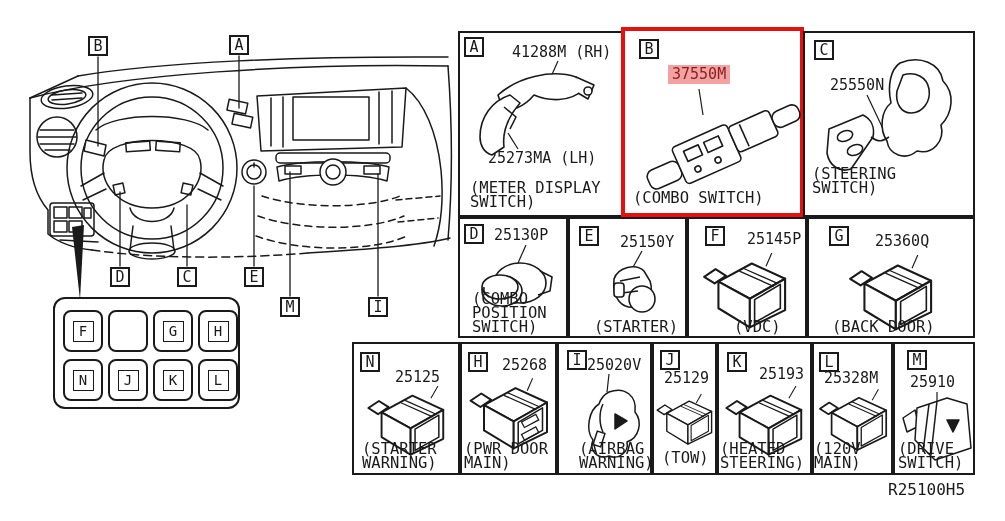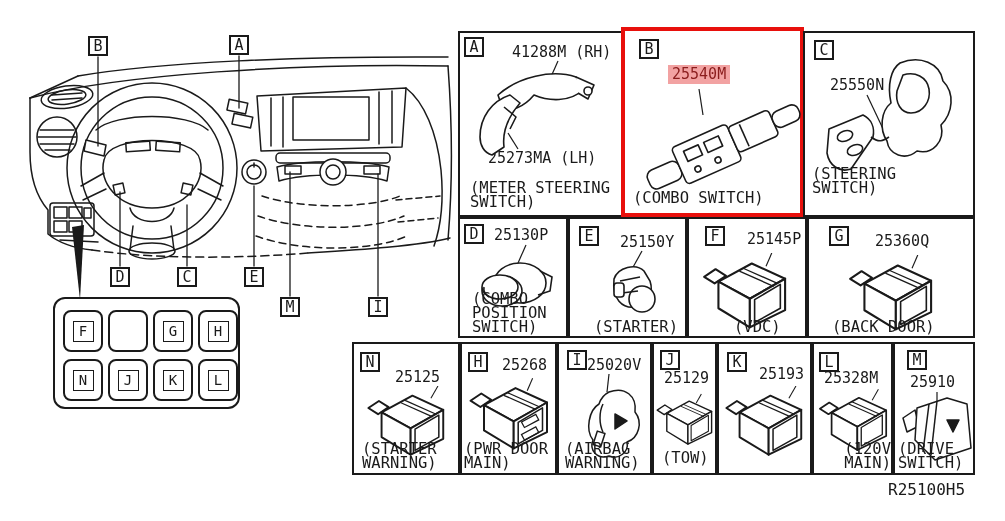--- a/index.html
+++ b/index.html
@@ -31,21 +31,21 @@
   .cell{position:absolute;border:2px solid #1a1a1a;background:#fff;box-sizing:border-box;}
   .cell.hl{border:4px solid #e8100c;}
   .cell-label{
     position:absolute;width:20px;height:20px;border:2px solid #1a1a1a;background:#fff;box-sizing:border-box;
     display:flex;align-items:center;justify-content:center;font-size:15px;line-height:1;
   }
   .pn{position:absolute;font-size:15px;line-height:1.1;white-space:nowrap;}
   .pn.badge{background:#f2a2a2;color:#8b1d1d;padding:1px 4px;}
   .caption{position:absolute;font-size:15.5px;line-height:14px;white-space:nowrap;}
   .caption span{display:block;}
-  .caption.center{left:0;right:0;text-align:right;}
+  .caption.center{left:0;right:0;text-align:left;}
   .part{position:absolute;}
   .refcode{position:absolute;left:888px;top:482px;font-size:16px;line-height:1;}
 </style>
 </head>
 <body>
 
 <div class="stage">
 
   <svg width="0" height="0" style="position:absolute" aria-hidden="true">
     <defs>
@@ -210,30 +210,30 @@
         <line x1="98" y1="28" x2="90" y2="46" stroke-width="1.2"></line>
         <path d="M38,62 C58,44 92,36 116,44 L124,56 C110,70 88,68 74,62 C64,74 50,80 42,74 Z"></path>
         <path d="M116,44 L134,52 L128,66 L118,60"></path>
         <circle cx="128" cy="58" r="4"></circle>
         <path d="M20,104 C20,84 32,68 50,62 L60,70 C48,84 42,98 44,114 L32,122 C24,120 20,112 20,104 Z"></path>
         <path d="M44,74 L56,84 L50,96" fill="none"></path>
         <line x1="58" y1="116" x2="48" y2="100" stroke-width="1.2"></line>
       </g>
     </svg>
     <div class="caption" style="left:10px;bottom:6px">
-      <span>(METER STEERING</span>
+      <span>(METER DISPLAY</span>
       <span>SWITCH)</span>
     </div>
   </div>
 
   <div class="cell hl" style="left:621px;top:27px;width:183px;height:190px">
     <div class="cell-label" style="left:14px;top:8px">
         <span>B</span>
       </div>
-    <span class="pn badge" style="left:43px;top:34px">25540M</span>
+    <span class="pn badge" style="left:43px;top:34px">37550M</span>
     <svg class="part" style="left:0;top:0" width="183" height="190" viewBox="0 0 183 190">
       <g fill="#ffffff" stroke="#1a1a1a" stroke-width="1.6" stroke-linejoin="round">
         <line x1="74" y1="58" x2="78" y2="84" stroke-width="1.2"></line>
         <g transform="rotate(-24 92 112)">
           <rect x="14" y="110" width="34" height="20" rx="7"></rect>
           <rect x="48" y="98" width="60" height="40" rx="4"></rect>
           <rect x="58" y="106" width="16" height="11"></rect>
           <rect x="80" y="106" width="16" height="11"></rect>
           <circle cx="64" cy="128" r="3"></circle>
             <circle cx="86" cy="128" r="3"></circle>
@@ -378,21 +378,21 @@
     <span class="pn" style="left:28px;top:13px">25020V</span>
     <svg class="part" style="left:0;top:0" width="95" height="133" viewBox="0 0 95 133">
       <g fill="#ffffff" stroke="#1a1a1a" stroke-width="1.5" stroke-linejoin="round">
         <line x1="50" y1="30" x2="48" y2="48" stroke-width="1.2"></line>
         <path d="M50,48 C66,42 78,52 76,68 C84,78 80,94 68,98 C70,108 60,116 50,112 C38,116 30,106 34,96 C26,86 30,66 40,60 C42,54 46,50 50,48 Z"></path>
         <polygon points="56,70 68,77 56,85" fill="#1a1a1a"></polygon>
         <rect x="36" y="88" width="8" height="14" transform="rotate(18 40 95)"></rect>
         <path d="M44,60 C40,68 40,80 44,88" fill="none"></path>
       </g>
     </svg>
-    <div class="caption" style="left:6px;bottom:3px">
+    <div class="caption" style="left:20px;bottom:3px">
       <span>(AIRBAG</span>
       <span>WARNING)</span>
     </div>
   </div>
 
   <div class="cell" style="left:652px;top:342px;width:65px;height:133px">
     <div class="cell-label" style="left:6px;top:6px">
         <span>J</span>
       </div>
     <span class="pn" style="left:10px;top:26px">25129</span>
@@ -407,20 +407,24 @@
 
   <div class="cell" style="left:717px;top:342px;width:95px;height:133px">
     <div class="cell-label" style="left:8px;top:8px">
         <span>K</span>
       </div>
     <span class="pn" style="left:40px;top:22px">25193</span>
     <svg class="part" style="left:2px;top:42px" width="90" height="74" viewBox="0 0 100 84">
       <line x1="84" y1="0" x2="76" y2="14" stroke="#1a1a1a" stroke-width="1.2"></line>
       <use href="#sym-rocker"></use>
     </svg>
+    <div class="caption" style="left:1px;bottom:3px">
+      <span>(HEATED</span>
+      <span>STEERING)</span>
+    </div>
   </div>
 
   <div class="cell" style="left:812px;top:342px;width:81px;height:133px">
     <div class="cell-label" style="left:5px;top:8px">
         <span>L</span>
       </div>
     <span class="pn" style="left:10px;top:26px">25328M</span>
     <svg class="part" style="left:2px;top:42px" width="78" height="72" viewBox="0 0 100 84">
       <line x1="80" y1="0" x2="72" y2="14" stroke="#1a1a1a" stroke-width="1.3"></line>
       <use href="#sym-rocker"></use>

